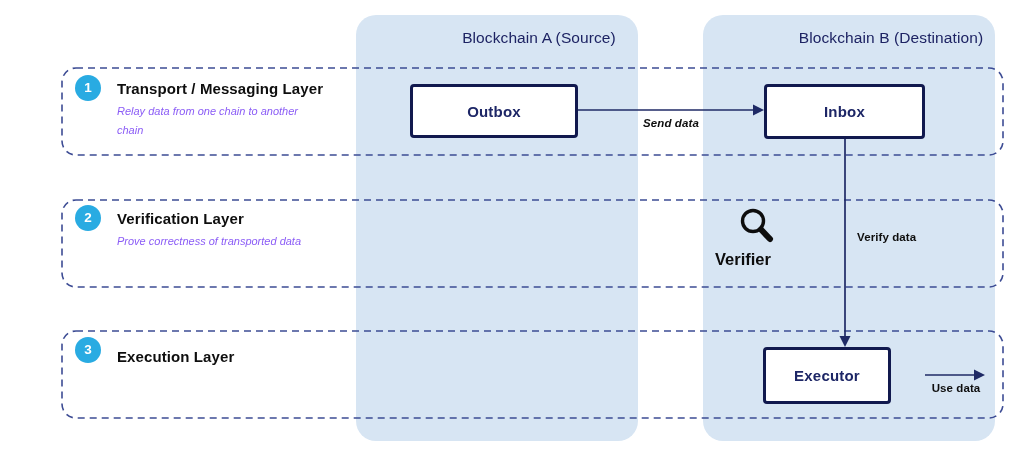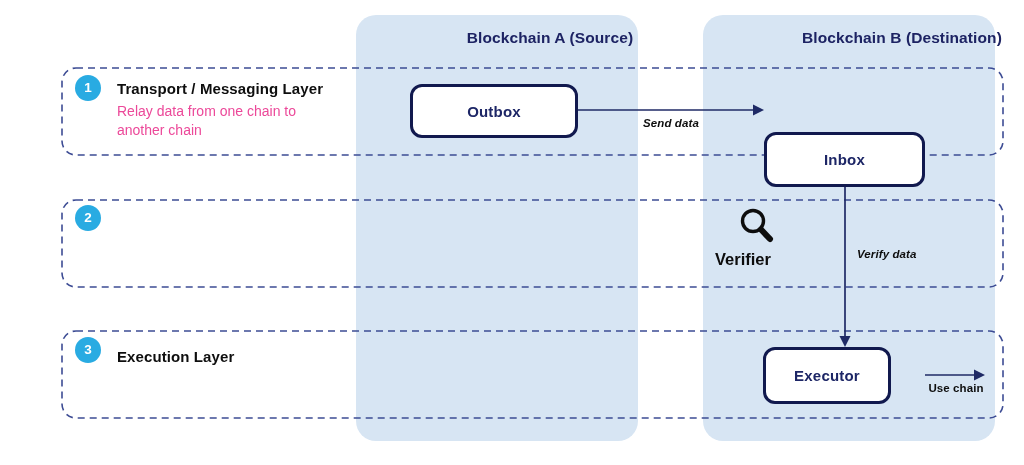--- a/index.html
+++ b/index.html
@@ -6,45 +6,45 @@
   .canvas{
     position:relative;width:1024px;height:465px;background:#ffffff;overflow:hidden;
     font-family:"Liberation Sans", sans-serif;
   }
   .col{
     position:absolute;top:15px;height:426px;background:#D7E5F3;border-radius:20px;
   }
   .colA{left:356px;width:282px;}
   .colB{left:703px;width:292px;}
   .col-title{
-    position:absolute;top:14px;left:17px;width:100%;text-align:center;
-    font-size:15.5px;font-weight:bold;color:#1D2363;letter-spacing:.1px;padding-left:36px;
+    position:absolute;top:14px;left:6px;width:100%;text-align:center;
+    font-size:15.5px;font-weight:normal;color:#1D2363;letter-spacing:.1px;padding-left:36px;
   }
   .overlay{position:absolute;left:0;top:0;pointer-events:none;}
   .badge{
     position:absolute;left:75px;width:26px;height:26px;border-radius:50%;
     background:#29ABE2;color:#ffffff;font-size:13.5px;font-weight:bold;
     text-align:center;line-height:26px;
   }
   .layer-text{position:absolute;left:117px;width:210px;}
   .layer-title{font-size:15px;font-weight:800;color:#0e0e0e;line-height:19px;margin-bottom:4px;letter-spacing:.1px;}
-  .layer-desc{font-size:14px;color:#ec4899;line-height:18.5px;width:200px;}
+  .layer-desc{font-size:11px;font-style:italic;color:#8b5cf6;line-height:18.5px;width:200px;}
   .node{
-    position:absolute;background:#ffffff;border:3px solid #11194E;border-radius:12px;
+    position:absolute;background:#ffffff;border:3px solid #11194E;border-radius:4px;
     box-sizing:border-box;display:flex;align-items:center;justify-content:center;
     font-size:15px;font-weight:bold;color:#1D2666;letter-spacing:.2px;
   }
   .node-outbox{left:410px;top:84px;width:168px;height:54px;}
-  .node-inbox{left:764px;top:84px;width:161px;height:55px;margin-top:48px;}
+  .node-inbox{left:764px;top:84px;width:161px;height:55px;}
   .node-executor{left:763px;top:347px;width:128px;height:57px;}
   .arrow-label{
     position:absolute;font-size:11.5px;font-weight:bold;color:#0e0e0e;letter-spacing:.1px;
   }
   .lbl-send{left:600px;top:117px;width:142px;text-align:center;font-style:italic;}
-  .lbl-verify{left:857px;top:248px;font-style:italic;}
+  .lbl-verify{left:857px;top:231px;}
   .lbl-use{left:916px;top:382px;width:80px;text-align:center;}
   .verifier-label{
     position:absolute;left:715px;top:250px;width:90px;text-align:left;
     font-size:16.5px;font-weight:800;color:#0d0d0d;
   }
 </style>
 </head>
 <body>
 
 <div class="canvas">
@@ -86,20 +86,24 @@
     <span>1</span>
   </div>
   <div class="layer-text" style="top:79px;">
     <div class="layer-title">Transport / Messaging Layer</div>
     <div class="layer-desc">Relay data from one chain to another chain</div>
   </div>
 
   <div class="badge" style="top:205px;">
     <span>2</span>
   </div>
+  <div class="layer-text" style="top:209px;">
+    <div class="layer-title">Verification Layer</div>
+    <div class="layer-desc">Prove correctness of transported data</div>
+  </div>
 
   <div class="badge" style="top:337px;">
     <span>3</span>
   </div>
   <div class="layer-text" style="top:341px;margin-top:6px;">
     <div class="layer-title">Execution Layer</div>
   </div>
 
   <div class="node node-outbox">
     <span>Outbox</span>
@@ -108,15 +112,15 @@
     <span>Inbox</span>
   </div>
   <div class="node node-executor">
     <span>Executor</span>
   </div>
 
   <div class="verifier-label">Verifier</div>
 
   <div class="arrow-label lbl-send">Send data</div>
   <div class="arrow-label lbl-verify">Verify data</div>
-  <div class="arrow-label lbl-use">Use chain</div>
+  <div class="arrow-label lbl-use">Use data</div>
 
 </div>
 
 </body></html>

